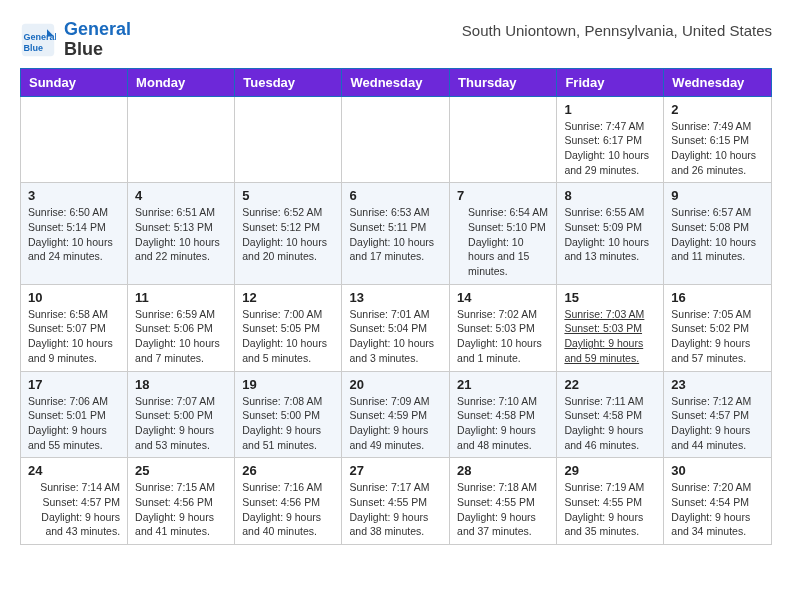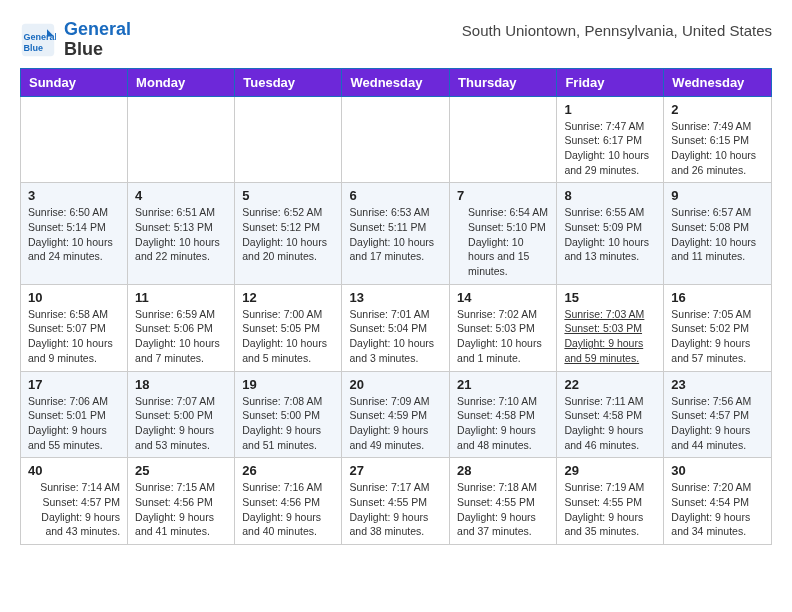--- a/index.html
+++ b/index.html
@@ -264,28 +264,28 @@
 Daylight: 9 hours and 48 minutes.</div>
         </td>
         <td>
           <span class="day-number">22</span>
           <div class="day-info" style="white-space: pre-line;">Sunrise: 7:11 AM
 Sunset: 4:58 PM
 Daylight: 9 hours and 46 minutes.</div>
         </td>
         <td>
           <span class="day-number">23</span>
-          <div class="day-info" style="white-space: pre-line;">Sunrise: 7:56 AM
+          <div class="day-info" style="white-space: pre-line;">Sunrise: 7:12 AM
 Sunset: 4:57 PM
 Daylight: 9 hours and 44 minutes.</div>
         </td>
       </tr>
       <tr>
         <td>
-          <span class="day-number">40</span>
+          <span class="day-number">24</span>
           <div class="day-info" style="white-space: pre-line; text-align: right;">Sunrise: 7:14 AM
 Sunset: 4:57 PM
 Daylight: 9 hours and 43 minutes.</div>
         </td>
         <td>
           <span class="day-number">25</span>
           <div class="day-info" style="white-space: pre-line;">Sunrise: 7:15 AM
 Sunset: 4:56 PM
 Daylight: 9 hours and 41 minutes.</div>
         </td>

